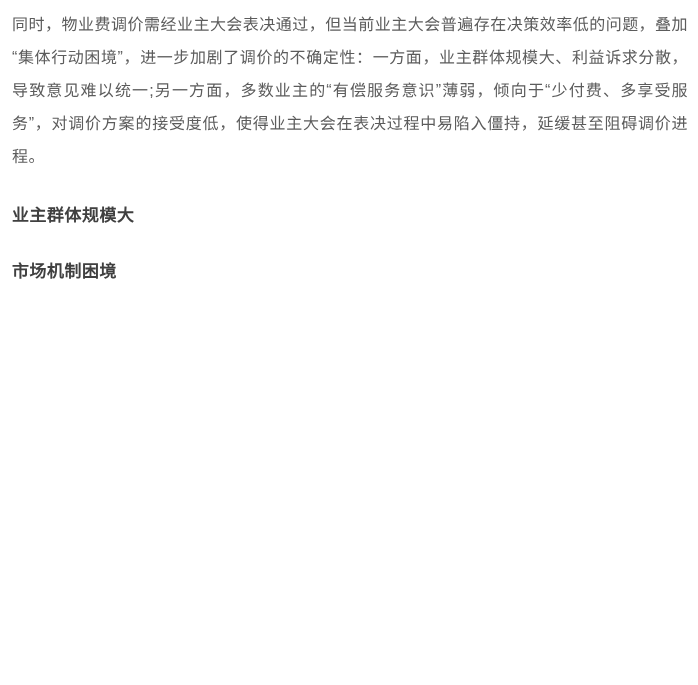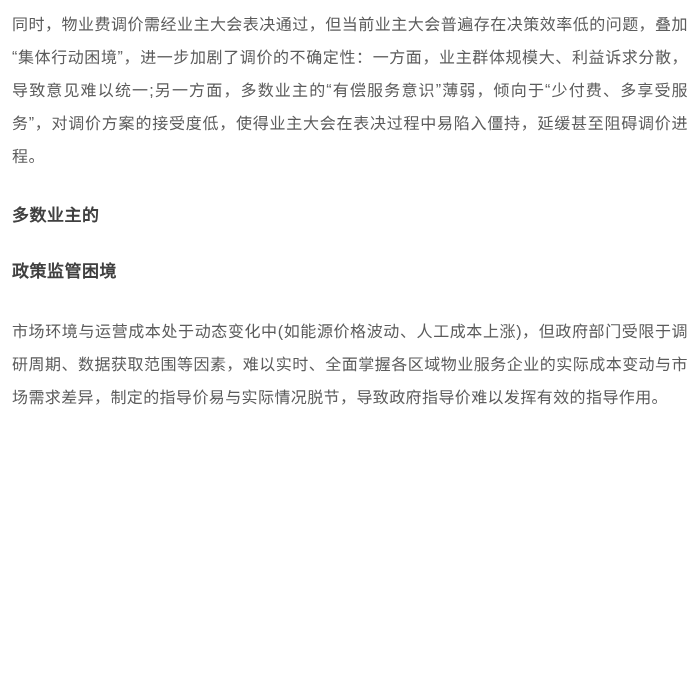--- a/index.html
+++ b/index.html
@@ -36,19 +36,18 @@
     color: #404040;
     letter-spacing: 0.5px;
   }
 </style>
 </head>
 <body>
 
 <div class="doc">
   <p>同时，物业费调价需经业主大会表决通过，但当前业主大会普遍存在决策效率低的问题，叠加“集体行动困境”，进一步加剧了调价的不确定性：一方面，业主群体规模大、利益诉求分散，导致意见难以统一;另一方面，多数业主的“有偿服务意识”薄弱，倾向于“少付费、多享受服务”，对调价方案的接受度低，使得业主大会在表决过程中易陷入僵持，延缓甚至阻碍调价进程。</p>
 
-  <h3>多数业主的</h3>
+  <h3>业主群体规模大</h3>
 
 
-  <h3>政策监管困境</h3>
+  <h3>市场机制困境</h3>
 
-  <p>市场环境与运营成本处于动态变化中(如能源价格波动、人工成本上涨)，但政府部门受限于调研周期、数据获取范围等因素，难以实时、全面掌握各区域物业服务企业的实际成本变动与市场需求差异，制定的指导价易与实际情况脱节，导致政府指导价难以发挥有效的指导作用。</p>
 </div>
 
 </body></html>

